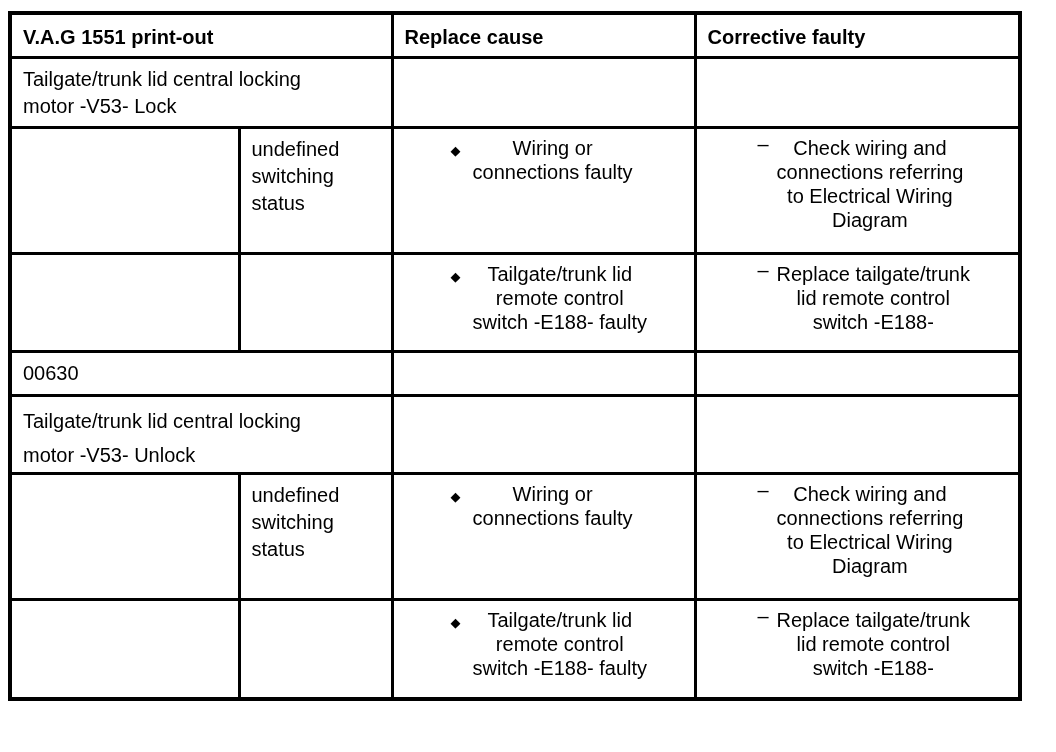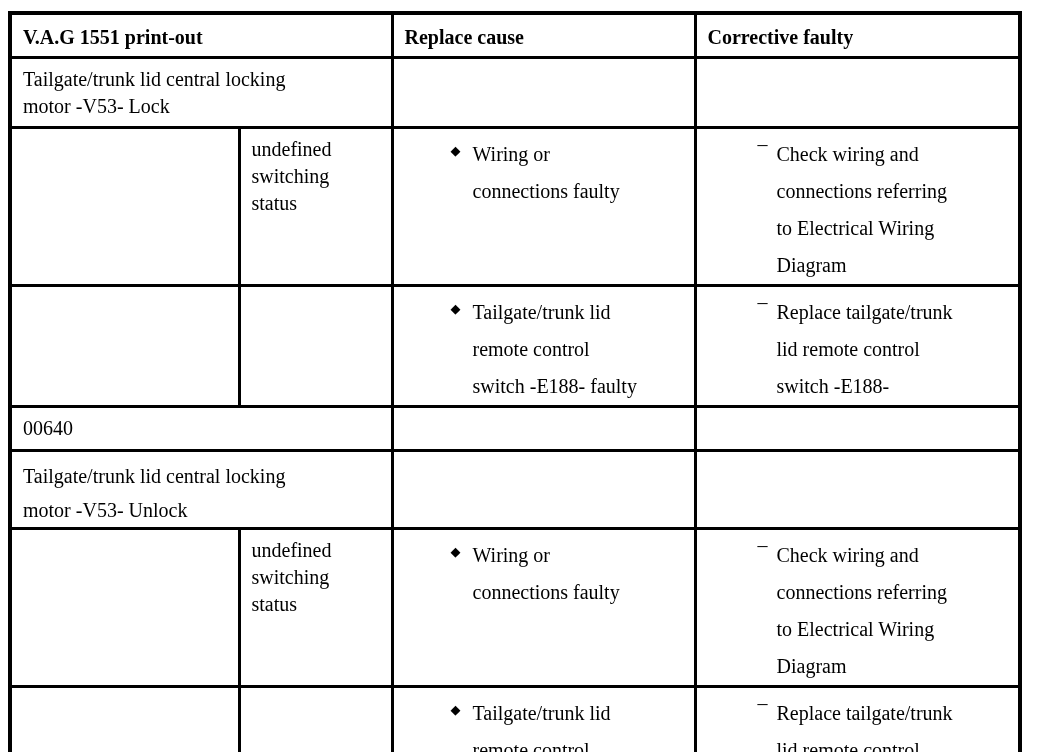--- a/index.html
+++ b/index.html
@@ -8,21 +8,20 @@
     background: #ffffff;
     font-family: "Liberation Sans", sans-serif;
     color: #000000;
   }
   .sheet {
     position: relative;
     width: 1056px;
     height: 752px;
     background: #ffffff;
     overflow: hidden;
-    font-family: Liberation Serif, serif;
   }
   table.fault-table {
     position: absolute;
     left: 8px;
     top: 11px;
     width: 1010px;
     border-collapse: collapse;
     table-layout: fixed;
     border: 4px solid #000;
   }
@@ -55,21 +54,22 @@
     transform: translateY(1px);
   }
   .bullet.dash {
     flex-basis: 19px;
     width: 19px;
     transform: translateY(-5px);
   }
   .txt {
     white-space: pre-line;
     font-size: 20px;
-    line-height: 37px;
+    line-height: 24px;
+    text-align: center;
   }
 </style>
 </head>
 <body>
 
 <div class="sheet">
   <table class="fault-table">
     <colgroup>
       <col style="width:229px">
         <col style="width:153px">
@@ -130,21 +130,21 @@
         <div class="hang action-hang">
           <span class="bullet dash">–</span>
           <span class="txt">Replace tailgate/trunk
 lid remote control
 switch -E188-</span>
         </div>
       </td>
     </tr>
 
     <tr style="height:44px">
-      <td colspan="2">00640</td>
+      <td colspan="2">00630</td>
       <td></td>
       <td></td>
     </tr>
 
     <tr style="height:77px">
       <td colspan="2" class="pre roomy">Tailgate/trunk lid central locking
 motor -V53- Unlock</td>
       <td></td>
       <td></td>
     </tr>

